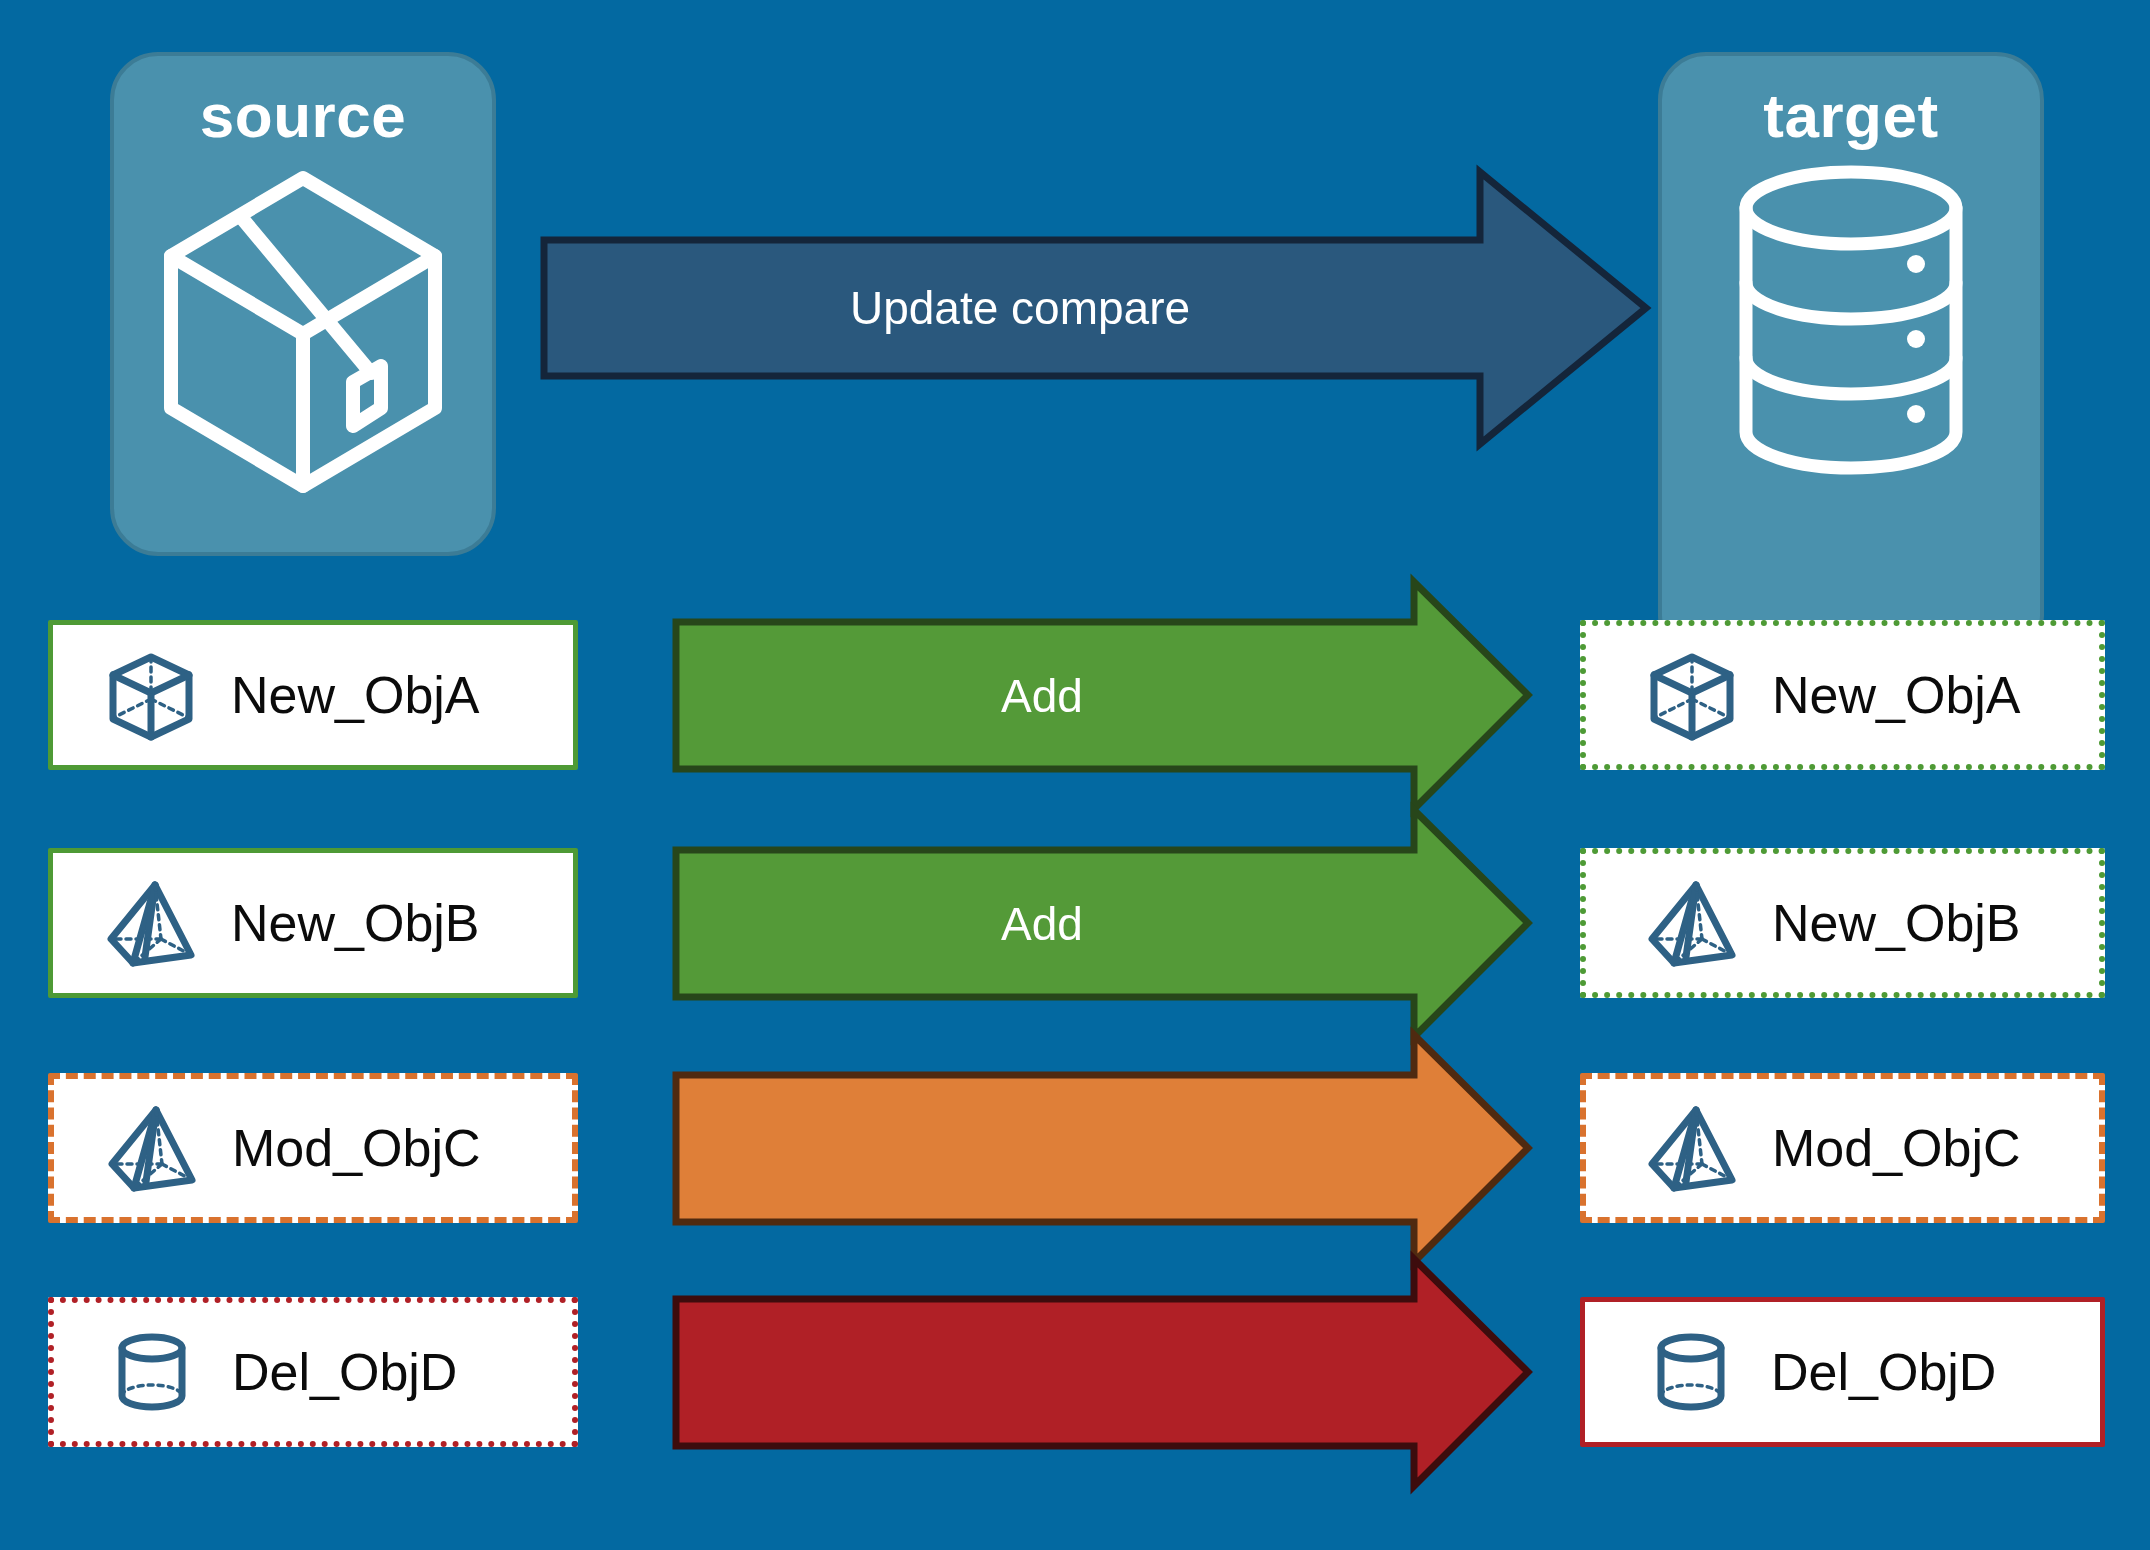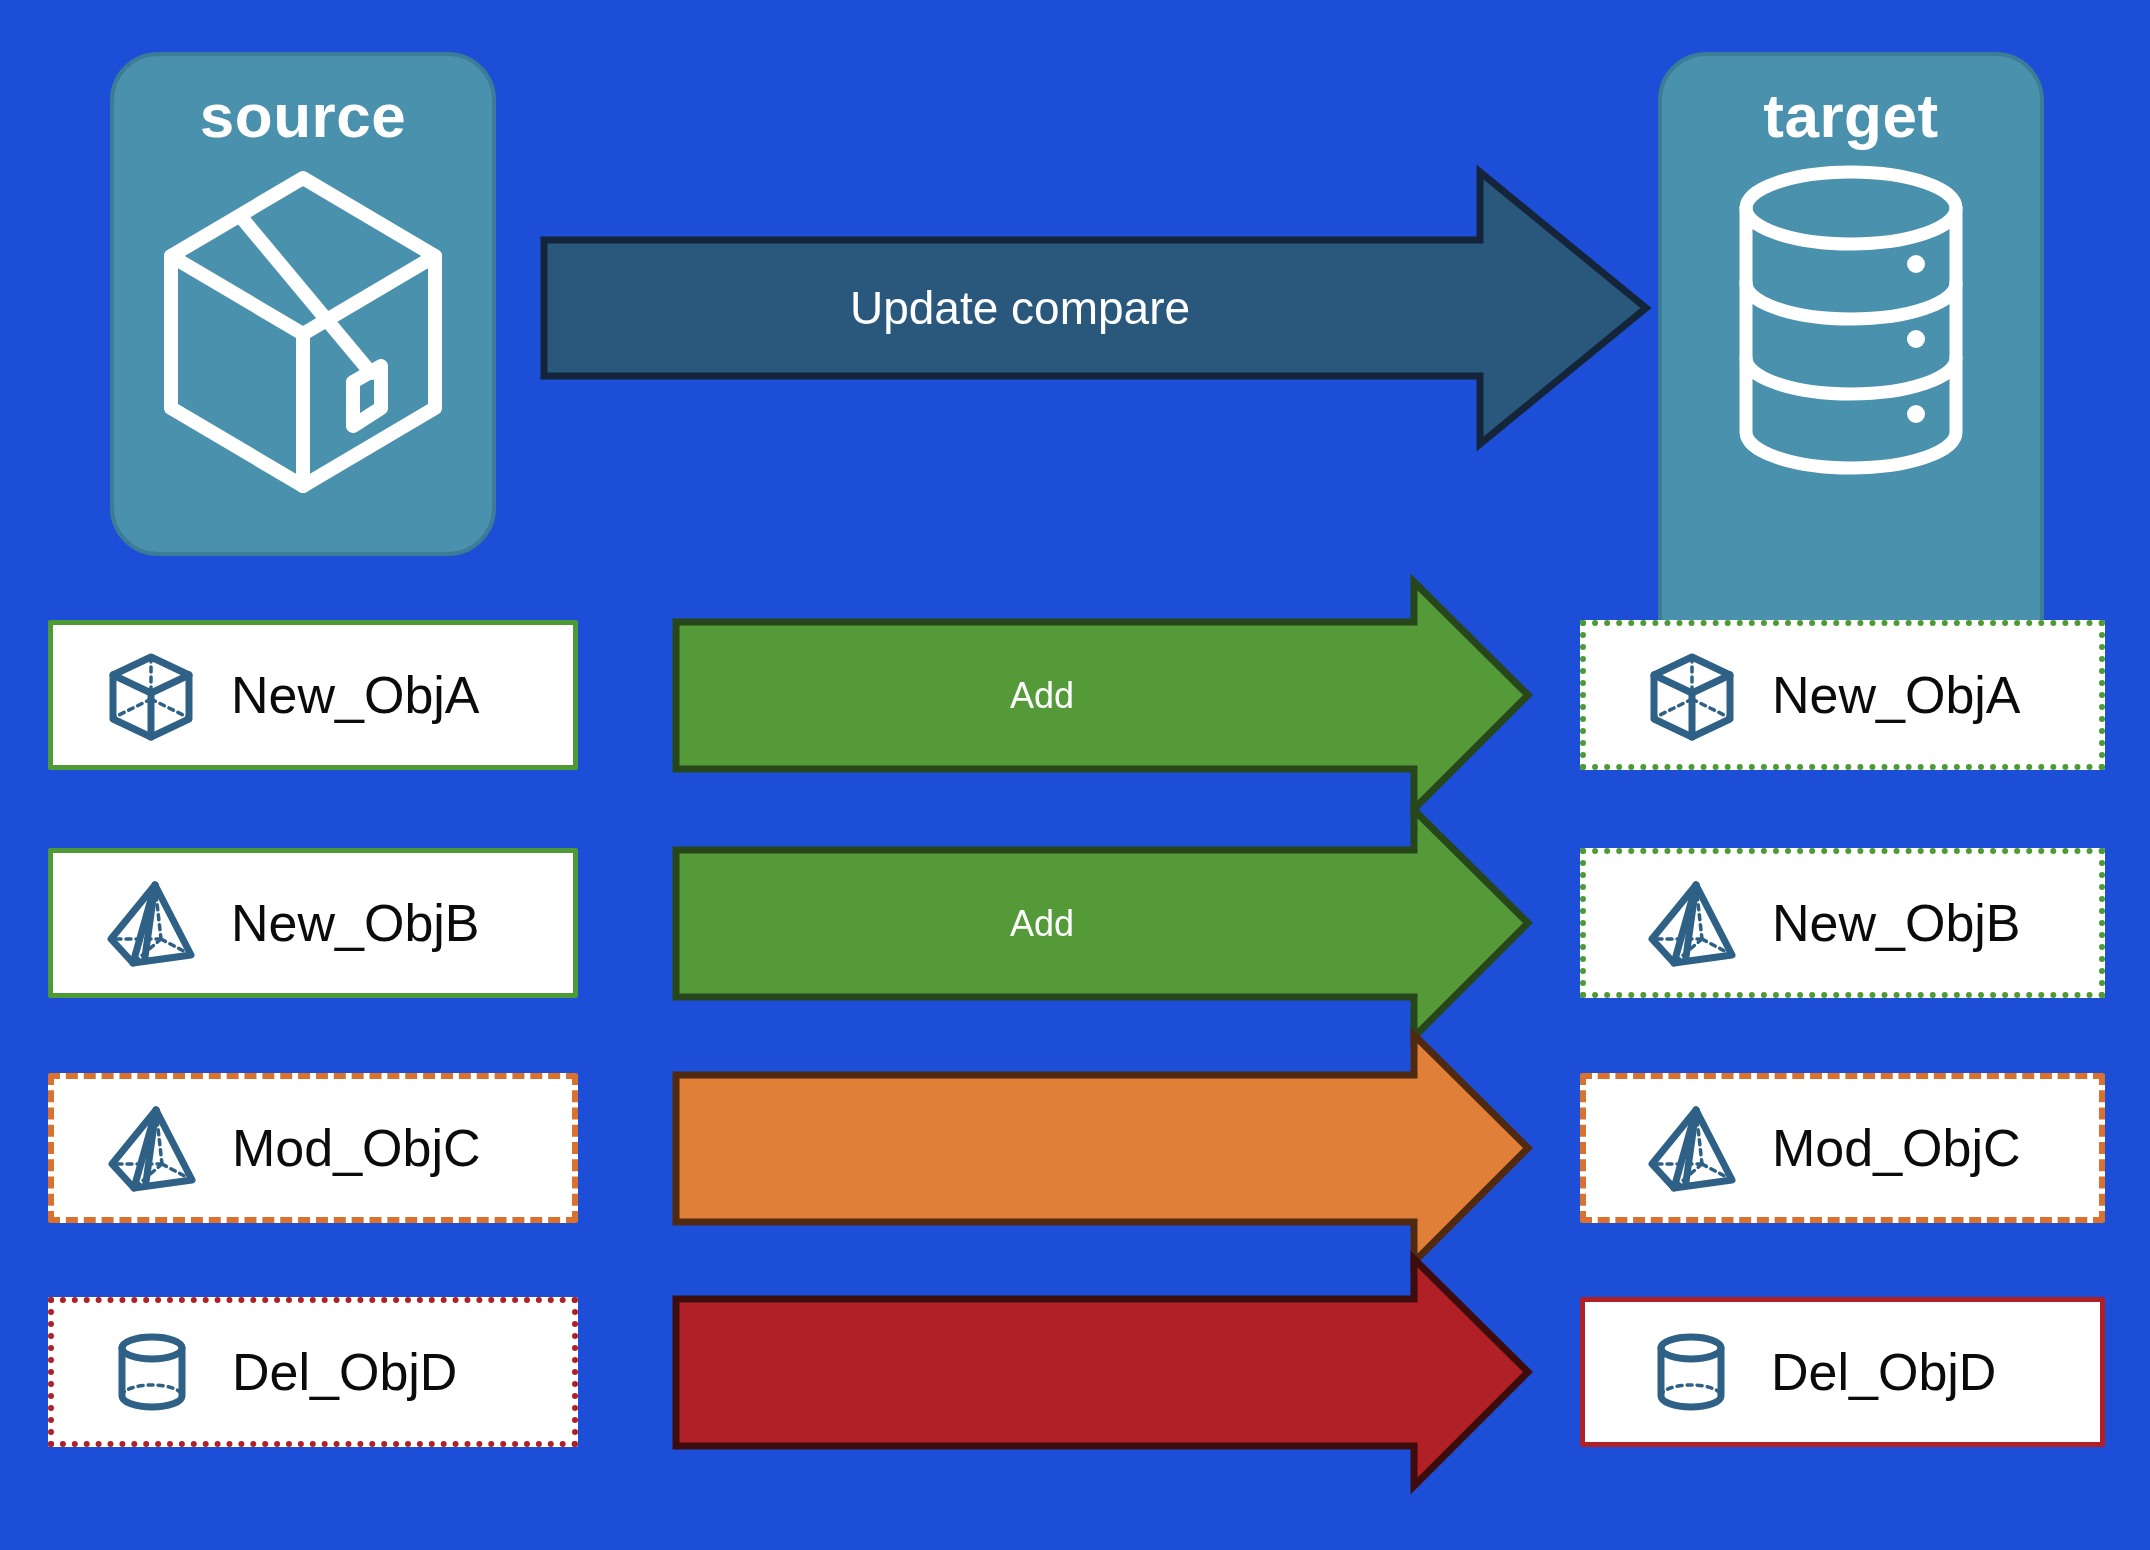--- a/index.html
+++ b/index.html
@@ -7,21 +7,21 @@
     padding: 0;
     background: #ffffff;
   }
   body {
     font-family: "Liberation Sans", sans-serif;
   }
   #canvas {
     position: relative;
     width: 2150px;
     height: 1550px;
-    background: #1d4ed8;
+    background: #0369a1;
     overflow: hidden;
   }
 
   
   .endpoint-card {
     position: absolute;
     background: #4a91ad;
     border: 4px solid #3c7c96;
     border-radius: 48px;
     box-sizing: border-box;
@@ -121,21 +121,21 @@
     top: -42px;
     width: 860px;
     height: 235px;
   }
   .action-label {
     left: 0;
     top: 50%;
     transform: translateY(-50%);
     width: 740px;
     text-align: center;
-    font-size: 36px;
+    font-size: 46px;
   }
   svg { display: block; overflow: visible; }
 </style>
 </head>
 <body>
 
 <div id="canvas">
 
   <div id="source-card" class="endpoint-card">
     <div class="endpoint-title">source</div>

